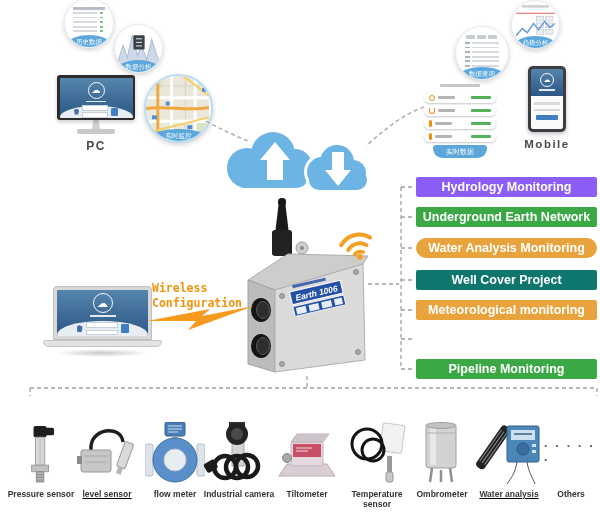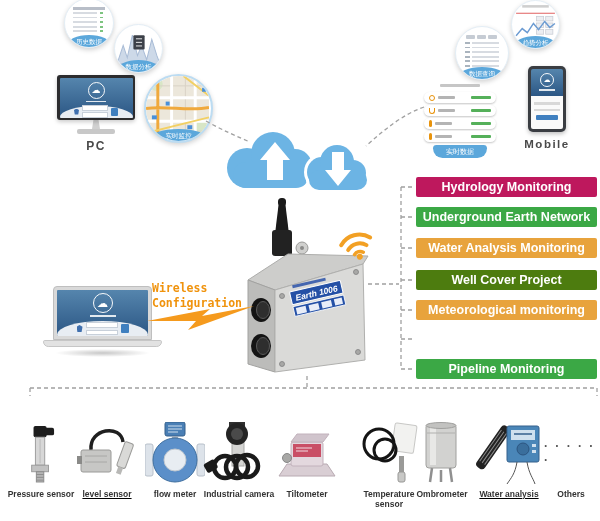--- a/index.html
+++ b/index.html
@@ -276,24 +276,24 @@
 
   <svg class="abs" style="left:336px;top:220px;z-index:3;" width="44" height="40" viewBox="0 0 44 40">
     <g transform="rotate(-15 22 30)" stroke="#F2A024" fill="none" stroke-linecap="round">
       <path d="M7 21 A21 21 0 0 1 37 21" stroke-width="4"></path>
       <path d="M12.5 27.5 A13.5 13.5 0 0 1 31.5 27.5" stroke-width="4"></path>
       <path d="M17.5 33.5 A6.5 6.5 0 0 1 26.5 33.5" stroke-width="3.5"></path>
       <circle cx="22" cy="37" r="3" fill="#F2A024" stroke="none"></circle>
     </g>
   </svg>
 
-  <div class="badge" style="top: 177px; background-color: #be185d;">Hydrology Monitoring</div>
+  <div class="badge" style="top: 177px; background-color: #8b5cf6;">Hydrology Monitoring</div>
   <div class="badge" style="top: 207px; background-color: rgb(59, 168, 69);">Underground Earth Network</div>
-  <div class="badge" style="top: 238px; background-color: rgb(232, 163, 60);">Water Analysis Monitoring</div>
-  <div class="badge" style="top: 270px; background-color: #4d7c0f;">Well Cover Project</div>
+  <div class="badge" style="top: 238px; background-color: rgb(232, 163, 60); border-radius: 10px;">Water Analysis Monitoring</div>
+  <div class="badge" style="top: 270px; background-color: #0f766e;">Well Cover Project</div>
   <div class="badge" style="top: 300px; background-color: rgb(232, 163, 60);">Meteorological monitoring</div>
   <div class="badge" style="top: 359px; background-color: rgb(59, 168, 69);">Pipeline Monitoring</div>
 
   <div class="sensor" style="left:5px;width:72px;">
     <div class="img">
         <svg width="56" height="64" viewBox="0 0 60 64">
       <rect x="22" y="2" width="14" height="12" rx="2" fill="#1d1d1d"></rect>
       <rect x="34" y="4" width="10" height="8" rx="2" fill="#1d1d1d"></rect>
       <rect x="24" y="14" width="10" height="30" fill="#d7d7d7" stroke="#9a9a9a"></rect>
       <line x1="29" y1="16" x2="29" y2="42" stroke="#b8b8b8"></line>
@@ -363,21 +363,21 @@
       <rect x="14" y="20" width="32" height="24" rx="2" fill="#e3d8de" stroke="#c2b2bc"></rect>
       <polygon points="14,20 20,12 52,12 46,20" fill="#d0c4cc" stroke="#c2b2bc"></polygon>
       <rect x="16" y="22" width="28" height="13" fill="#c94f66"></rect>
       <path d="M19 26 H35 M19 29 H31" stroke="#f2dde2" stroke-width="1"></path>
       <circle cx="10" cy="36" r="4.5" fill="#a8a8a6" stroke="#888"></circle>
     </svg>
       </div>
     <div class="slabel">Tiltometer</div>
   </div>
 
-  <div class="sensor" style="left:356px;width:66px;">
+  <div class="sensor" style="left:344px;width:66px;">
     <div class="img">
         <svg width="64" height="64" viewBox="0 0 64 64">
       <g transform="rotate(8 46 18)">
             <rect x="36" y="2" width="22" height="28" rx="2" fill="#f2f2f0" stroke="#c8c8c6"></rect>
           </g>
       <g stroke="#141414" stroke-width="3" fill="none">
         <circle cx="22" cy="22" r="15"></circle>
             <circle cx="28" cy="28" r="11"></circle>
       </g>
       <rect x="42" y="34" width="5" height="16" fill="#9a9a98"></rect>

